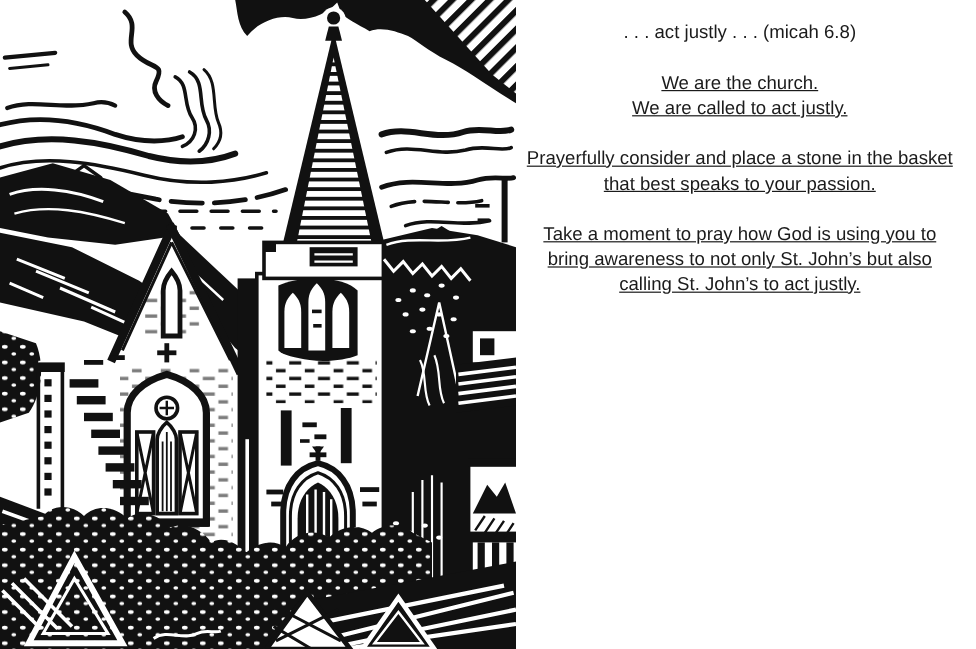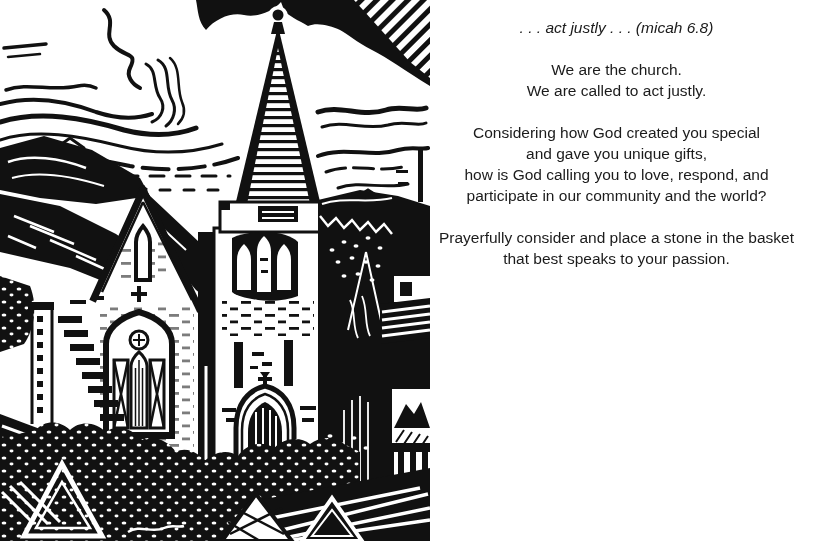--- a/index.html
+++ b/index.html
@@ -5,22 +5,22 @@
   html,body{margin:0;padding:0;background:#ffffff;}
   body{
     width:813px;height:541px;position:relative;overflow:hidden;
     font-family:"Liberation Sans","DejaVu Sans",sans-serif;color:#1a1a1a;
   }
   .artwork{position:absolute;left:0;top:0;width:430px;height:541px;}
   .text-col{
     position:absolute;left:420px;top:6px;width:393px;
     text-align:center;font-size:15.5px;line-height:21px;color:#1b1b1b;
   }
-  .text-col .title{margin:11px 0 21px 0;white-space:nowrap;font-style:italic;}
-  .text-col p{margin:0 0 21px 0;white-space:nowrap;}
+  .text-col .title{margin:11px 0 21px 0;white-space:nowrap;}
+  .text-col p{margin:0 0 21px 0;white-space:nowrap;text-decoration:underline;}
 </style>
 </head>
 <body>
 
 <svg class="artwork" viewBox="0 0 430 541" aria-hidden="true">
   <defs>
     <pattern id="hstripe" width="8" height="8" patternUnits="userSpaceOnUse">
       <rect width="8" height="8" fill="#ffffff"></rect>
         <rect y="4" width="8" height="3.2" fill="#111111"></rect>
     </pattern>
@@ -236,16 +236,16 @@
     <path d="M230,534 L282,508 M238,510 L284,534 M228,522 L260,541 M252,500 L226,530" stroke="#111" stroke-width="2.5"></path>
     <path d="M302,541 L332,498 L362,541 Z" fill="#111" stroke="#fff" stroke-width="4"></path>
     <path d="M312,536 L332,510 L352,536 Z" fill="none" stroke="#fff" stroke-width="2"></path>
   </g>
 </svg>
 
 <div class="text-col">
   <div class="title">. . . act justly . . . (micah 6.8)</div>
   <div>
       <p>We are the church.<br>We are called to act justly.</p>
-      <p>Considering how God created you special<br>and gave you unique gifts,<br>how is God calling you to love, respond, and<br>participate in our community and the world?</p>
       <p>Prayerfully consider and place a stone in the basket<br>that best speaks to your passion.</p>
+      <p>Take a moment to pray how God is using you to<br>bring awareness to not only St. John’s but also<br>calling St. John’s to act justly.</p>
     </div>
 </div>
 
 </body></html>

